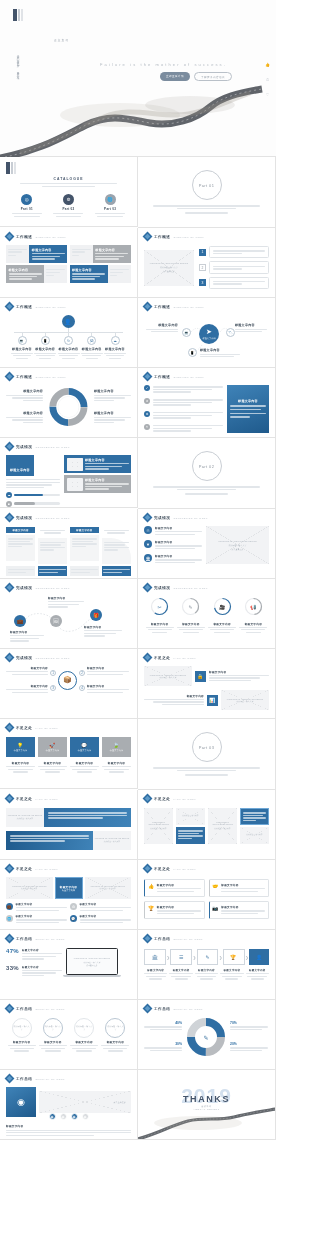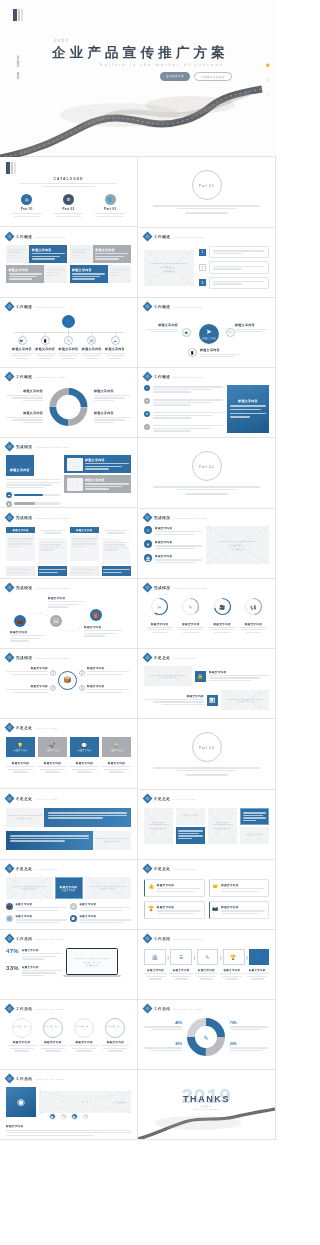--- a/index.html
+++ b/index.html
@@ -109,21 +109,20 @@
 <div class="deck">
 
   <div class="cover">
     <div class="logo-mark">
         <i></i>
         <i></i>
         <i></i>
       </div>
     <div class="side-vert">企业产品宣传推广方案 / 年度工作汇报</div>
     <div class="cover-kicker">企业宣传</div>
-    <div class="cover-title">企业产品宣传推广方案</div>
     <div class="cover-sub">Failure is the mother of success.</div>
     <div class="cover-btns">
       <div class="cbtn">立即查看详情</div>
       <div class="cbtn ghost">了解更多内容信息</div>
     </div>
     <div class="cover-icons">
       <span>👍</span>
       <span>⏱</span>
       <span>♡</span>
     </div>

